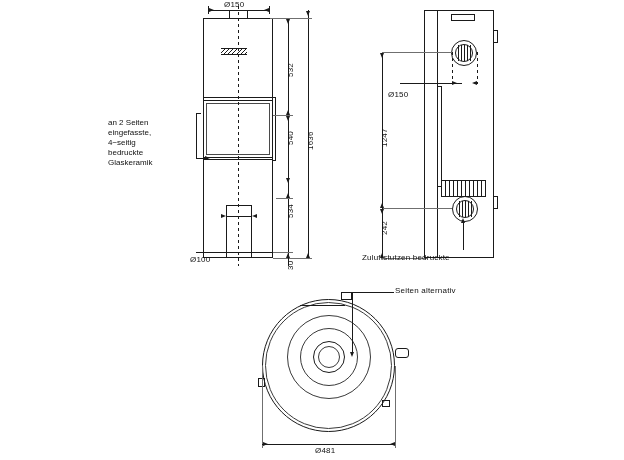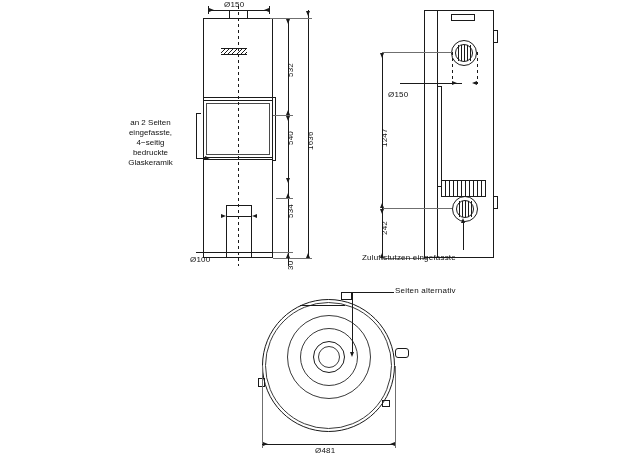--- a/index.html
+++ b/index.html
@@ -29,21 +29,21 @@
   .ar-d{border-left:2.5px solid transparent;border-right:2.5px solid transparent;border-top:5px solid #1a1a1a;}
   .circle{position:absolute;border:1px solid #1a1a1a;border-radius:50%;box-sizing:border-box;}
   .hatch{
     position:absolute;
     background:repeating-linear-gradient(135deg,#1a1a1a 0,#1a1a1a 0.6px,transparent .6px,transparent 3px);
   }
   .grill{position:absolute;}
   .grill i{position:absolute;top:0;bottom:0;width:1px;background:#1a1a1a;}
   .dashv{position:absolute;width:1px;
     background:repeating-linear-gradient(to bottom,#1a1a1a 0,#1a1a1a 3px,transparent 3px,transparent 6px);}
-  .note{position:absolute;font-size:8px;color:#111;line-height:10px;text-align:center;white-space:pre;}
+  .note{position:absolute;font-size:8px;color:#111;line-height:10px;text-align:left;white-space:pre;}
 </style>
 </head>
 <body>
 
 <div id="stage">
 
   <div>
 
     <div class="box" style="left:203px;top:18px;width:70px;height:240px;"></div>
 
@@ -196,21 +196,21 @@
     <div class="lbl rot" style="left:380px;top:147px;">1247</div>
     <div class="ln h lt" style="left:382px;top:52px;height:1px;width:70px;"></div>
     <div class="ln h lt" style="left:382px;top:208px;height:1px;width:70px;"></div>
 
     <div class="ln v" style="left:382px;top:208px;height:50px;"></div>
     <div class="arrow ar-d" style="left:379.5px;top:209px;"></div>
     <div class="arrow ar-u" style="left:379.5px;top:253px;"></div>
     <div class="lbl rot" style="left:380px;top:235px;">242</div>
     <div class="ln h lt" style="left:382px;top:258px;width:45px;"></div>
 
-    <div class="lbl" style="left:362px;top:253px;">Zuluftstutzen eingefasste</div>
+    <div class="lbl" style="left:362px;top:253px;">Zuluftstutzen bedruckte</div>
     <div class="ln v" style="left:463px;top:222px;height:28px;"></div>
     <div class="arrow ar-u" style="left:460.5px;top:218px;"></div>
   </div>
 
   <div>
 
     <div class="circle" style="left:262px;top:299px;width:133px;height:133px;"></div>
     <div class="circle" style="left:265px;top:302px;width:127px;height:127px;border-color:#3a3a3a;"></div>
     <div class="circle" style="left:287px;top:315px;width:84px;height:84px;border-color:#3a3a3a;"></div>
     <div class="circle" style="left:300px;top:328px;width:58px;height:58px;border-color:#3a3a3a;"></div>

